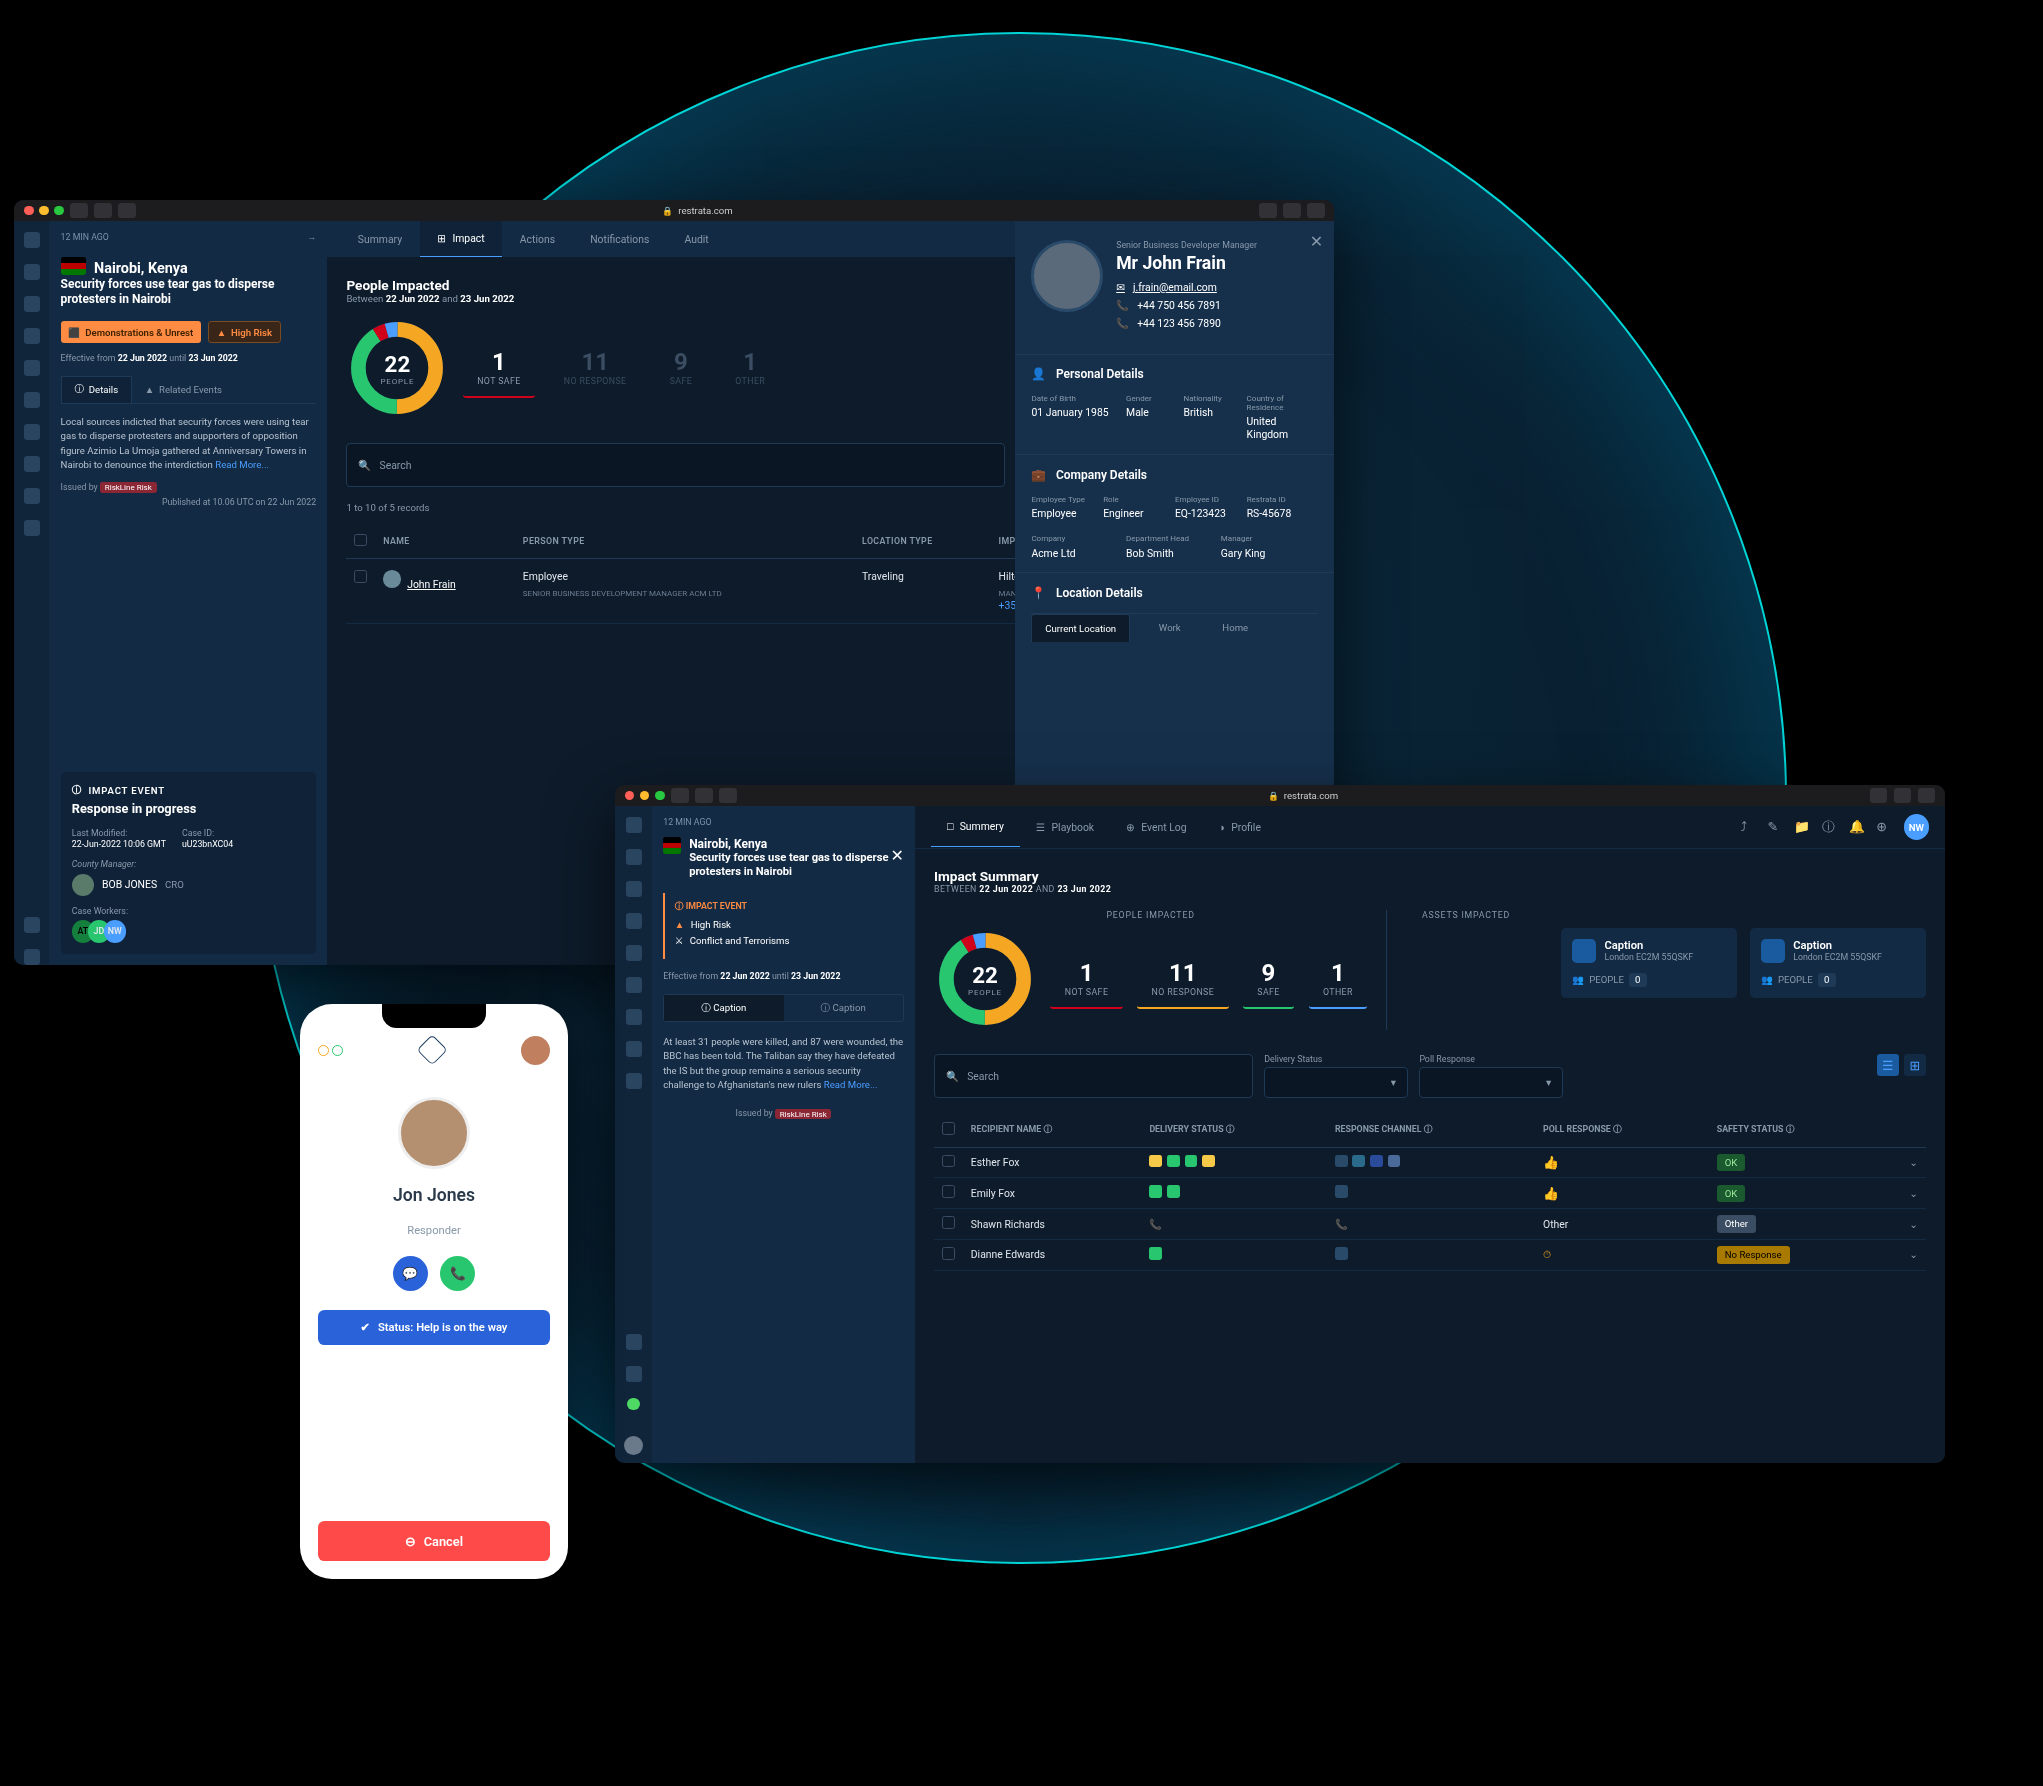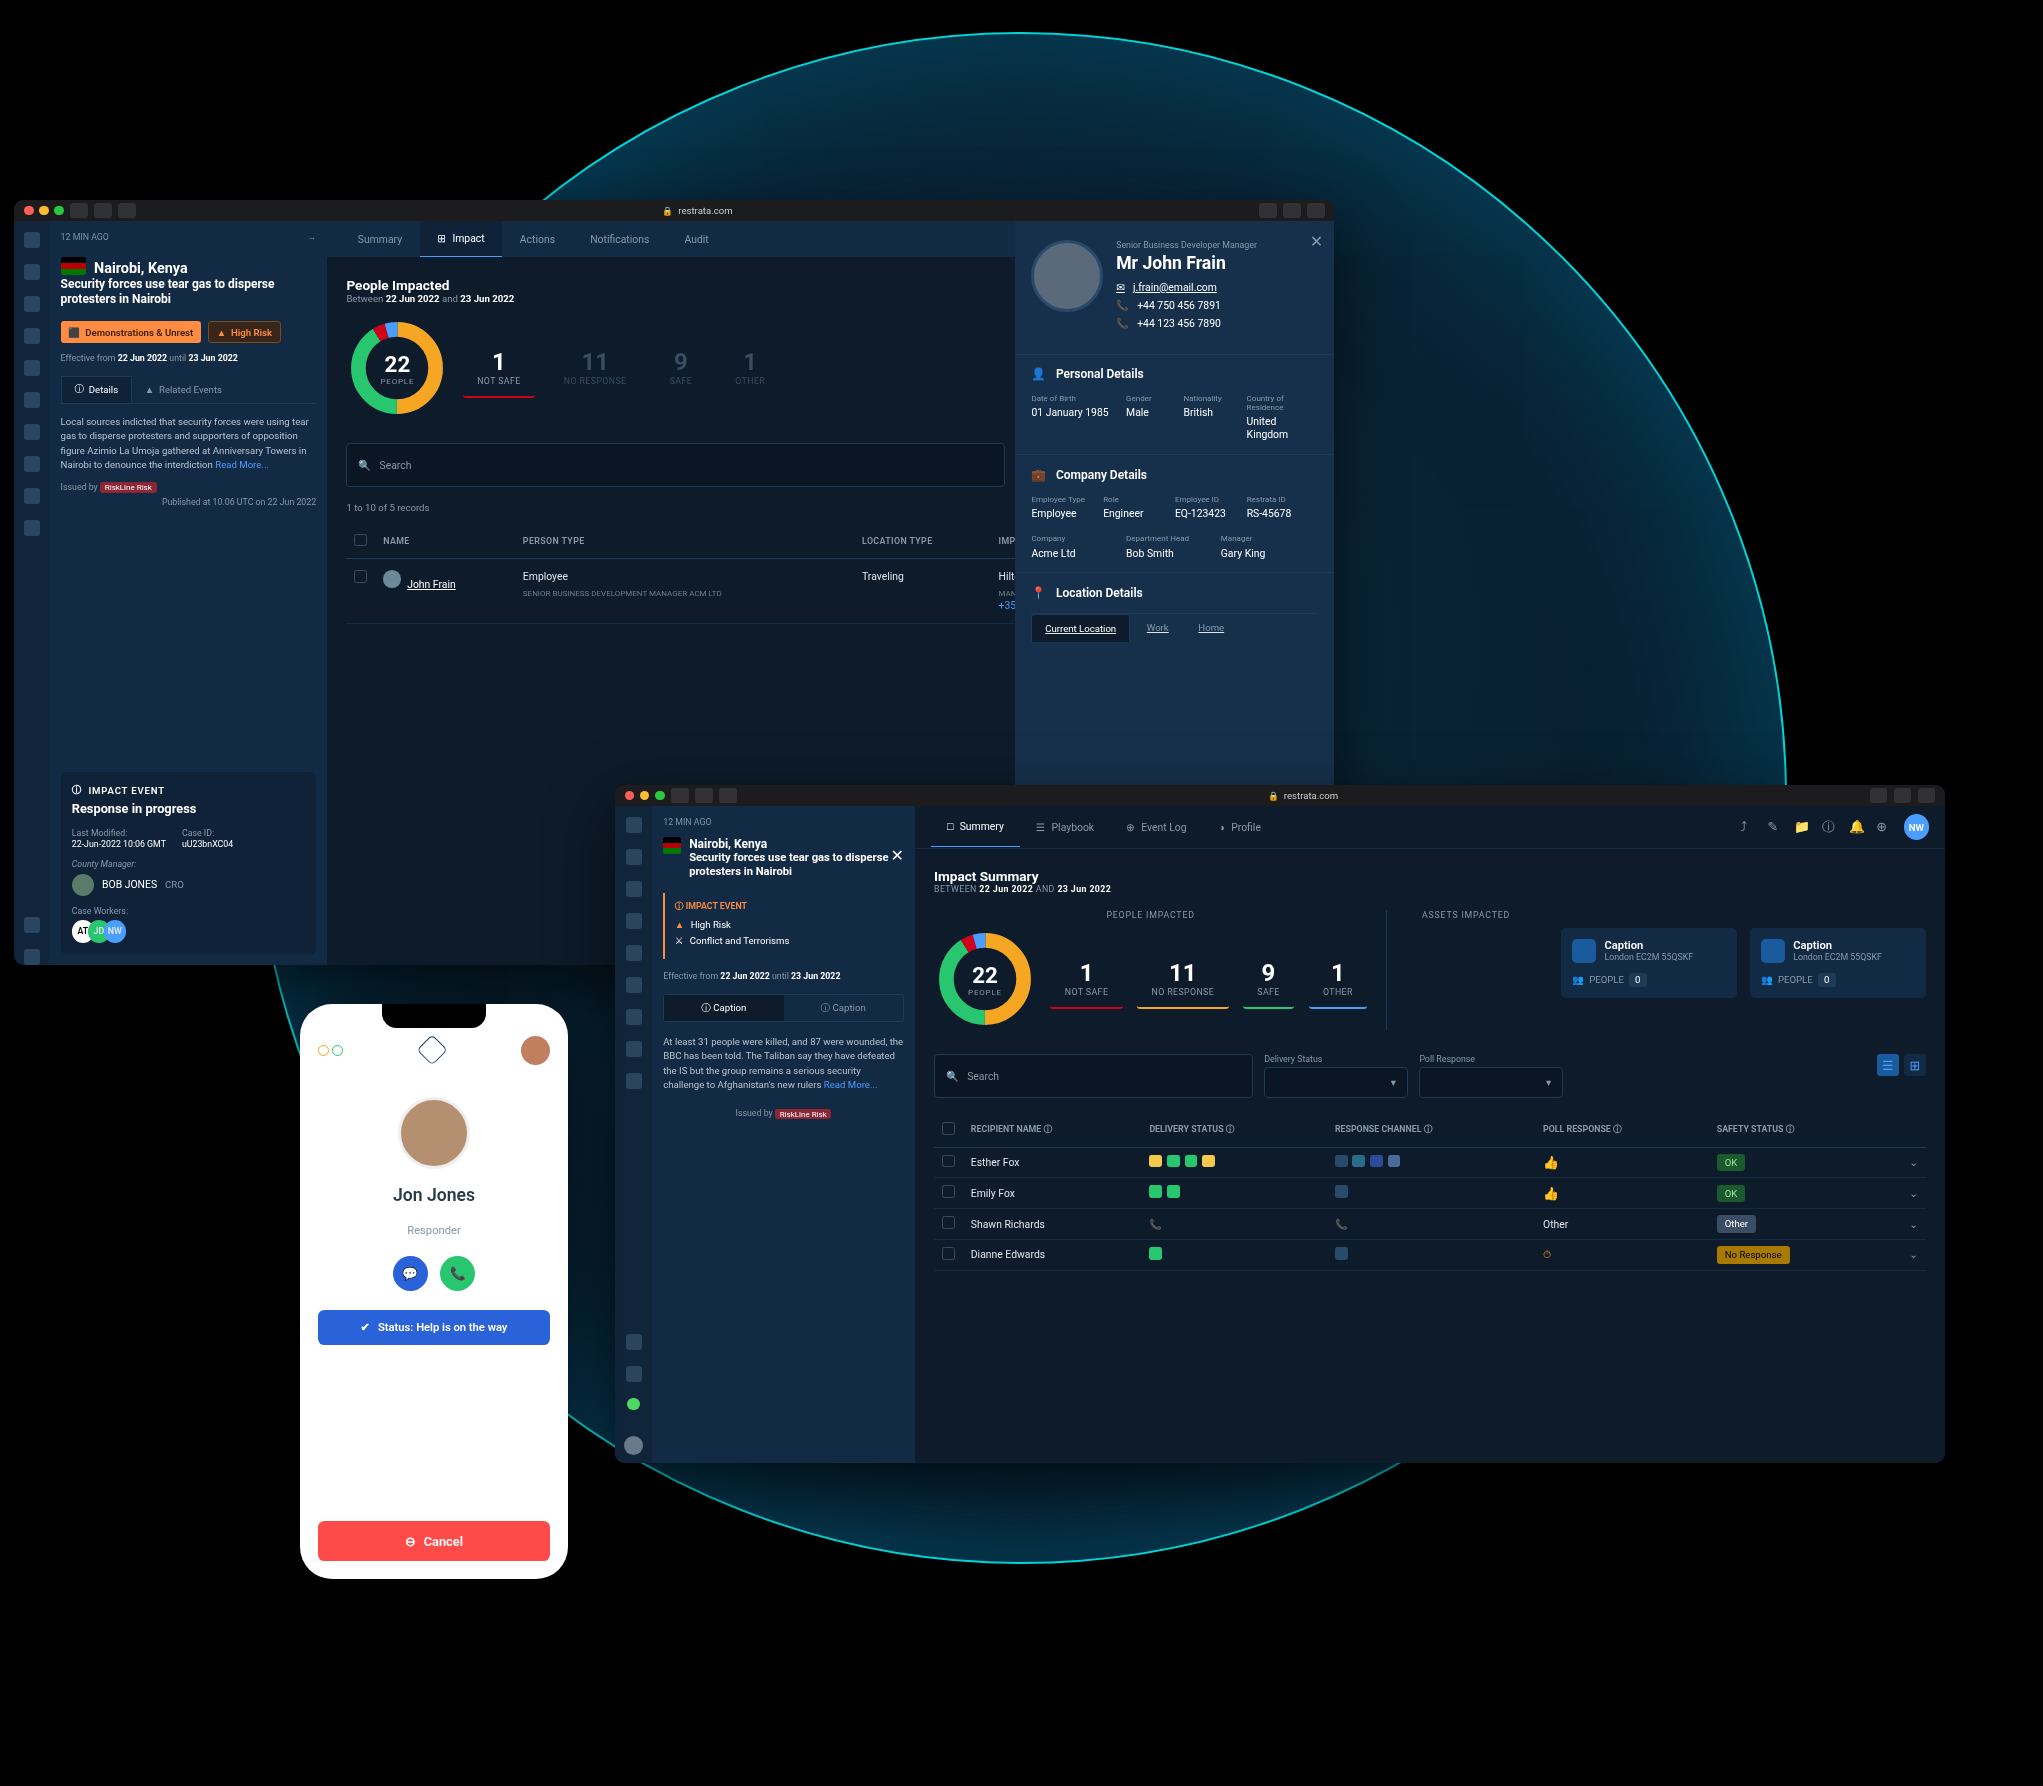--- a/index.html
+++ b/index.html
@@ -134,21 +134,21 @@
   .pp-name { font-size:17.6px; font-weight:700; color:#fff; margin-bottom:8px;}
   .pp-contact { font-size:10.4px; color:#fff; margin-bottom:4.8px; display:flex; align-items:center; gap:8px;}
   .pp-contact.underline { text-decoration:underline;}
   .pp-section { border-top:0.8px solid #1e3a56; padding:12.8px 16px;}
   .pp-sectitle { font-size:12px; color:#fff; font-weight:600; margin-bottom:12.8px; display:flex; gap:9.6px; align-items:center;}
   .pp-grid { display:flex; flex-wrap:wrap; gap:14.4px 0;}
   .pp-field { width:25%;}
   .pp-field.w33 { width:33%;}
   .pp-label { font-size:8px; color:#8899aa; margin-bottom:3.2px;}
   .pp-val { font-size:10.4px; color:#fff;}
-  .pp-loc-tabs { display:flex; gap:4px; border-top:0.8px solid #1e3a56;text-decoration:underline;}
+  .pp-loc-tabs { display:flex; gap:16px; border-top:0.8px solid #1e3a56;}
   .pp-loc-tab { padding:8px 12.8px; font-size:9.6px; color:#8899aa;}
   .pp-loc-tab.active { background:#0d1b2a; color:#fff; border:0.8px solid #1e3a56; border-bottom:none; border-radius:3.2px 3.2px 0 0;}
 
   
   #win2 { left: 615px; top: 785px; width: 1330px; height: 678px; }
   #win2 .body { display:flex; height:calc(100% - 21px);}
   .w2-iconbar { width:37px; background:#10243a; display:flex; flex-direction:column; align-items:center; padding-top:11.2px; gap:16px; position:relative;}
   .w2-iconbar .ico { width:16px; height:16px; background:#2a4560; border-radius:3.2px;}
   .w2-status-dot { width:12.8px; height:12.8px; border-radius:50%; background:#4ed964; margin-top:auto; margin-bottom:9.6px;}
   .w2-alert { width:263px; background:#132a44; padding:11.2px; font-size:9.6px; position:relative;}
@@ -317,21 +317,21 @@
             </div>
         </div>
         <div style="font-size:8.8px;color:#8899aa;margin-bottom:4.8px;font-style:italic;">County Manager:</div>
         <div style="display:flex;gap:8px;align-items:center;margin-bottom:9.6px;">
           <span class="avatar-circle" style="background:#5a7a6a;"></span>
           <span style="color:#fff;font-size:10.4px;">BOB JONES</span>
           <span style="color:#8899aa;font-size:9.6px;">CRO</span>
         </div>
         <div style="font-size:8.8px;color:#8899aa;margin-bottom:4.8px;">Case Workers:</div>
         <div style="display:flex;gap:-4.8px;">
-          <span class="avatar-circle" style="background:#ffffff;color:#000;">AT</span>
+          <span class="avatar-circle" style="background:#15803d;color:#000;">AT</span>
           <span class="avatar-circle" style="background:#28c76f;margin-left:-6.4px;">JD</span>
           <span class="avatar-circle" style="background:#4a9eff;margin-left:-6.4px;">NW</span>
         </div>
       </div>
     </div>
 
     <div class="w1-main">
       <div class="w1-maintabs">
         <div class="w1-mtab">Summary</div>
         <div class="w1-mtab active">⊞ <span>Impact</span></div>

